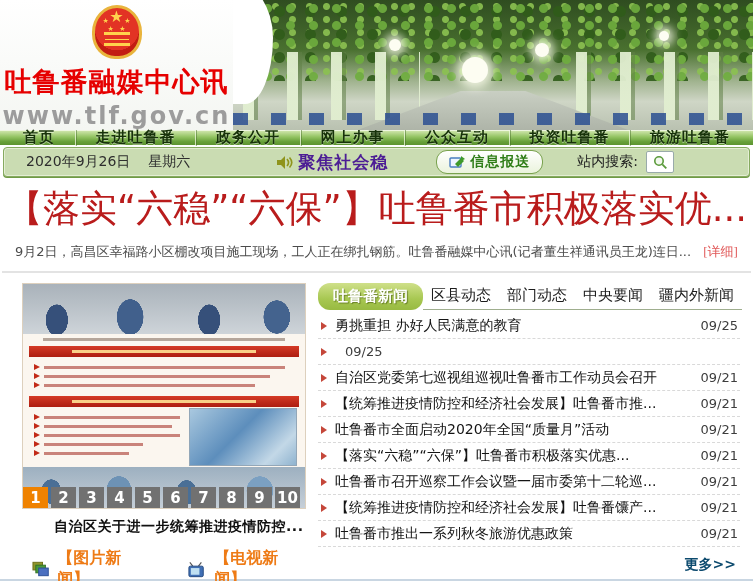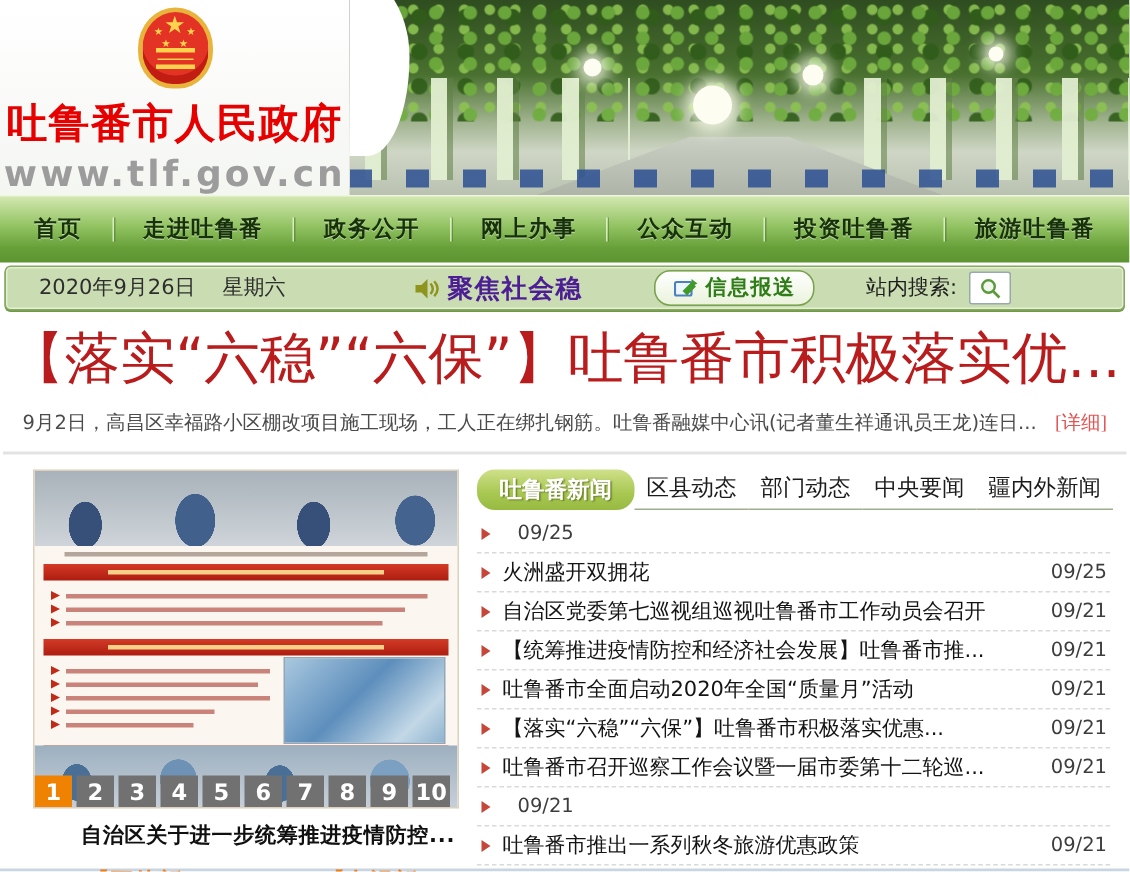--- a/index.html
+++ b/index.html
@@ -36,21 +36,21 @@
   .banner .planters { position:absolute; left:0; right:0; bottom:4%; height:9%;
     background:repeating-linear-gradient(90deg,#2b4f92 0 15px, rgba(0,0,0,0) 15px 38px); opacity:.85; }
   .banner .lamp { position:absolute; border-radius:50%; background:#fdfdf2; box-shadow:0 0 10px 5px rgba(255,255,240,.8); }
   .banner .l1 { width:26px; height:26px; left:44%; top:44%; }
   .banner .l2 { width:14px; height:14px; left:58%; top:33%; }
   .banner .l3 { width:12px; height:12px; left:30%; top:30%; }
   .banner .l4 { width:10px; height:10px; left:82%; top:24%; }
   .banner .arch { position:absolute; left:-30px; top:-20px; bottom:20%; width:70px; background:#fff; border-radius:0 90% 60% 0/0 70% 80% 0; }
 
   
-  .nav { height:45px; display:flex; align-items:center; justify-content:space-around; padding:0 8px;
+  .nav { height:15px; display:flex; align-items:center; justify-content:space-around; padding:0 8px;
          background:linear-gradient(180deg,#d6e9b4 0%,#94c464 45%,#67a039 78%,#5d9431 100%);
          box-shadow:inset 0 1px 0 #eef6e0; }
   .nav-item { font-size:15px; font-weight:bold; color:#17320a; text-decoration:none; letter-spacing:1px;
               text-shadow:0 1px 0 rgba(255,255,255,.5); padding:2px 10px; cursor:pointer; }
   .nav-sep { width:1px; height:16px; background:rgba(240,250,225,.75); box-shadow:1px 0 0 rgba(70,110,40,.5); }
 
   
   .infobar { margin:2px 3px 0; height:28px; background:#cadcb2; border:1px solid #86aa60; border-radius:4px;
              box-shadow:inset 0 0 0 1px #e4eed4, 0 1px 0 #6f9a46; display:flex; align-items:center; padding:0 8px; }
   .ib-date { font-size:14px; color:#2e2e2e; margin-left:14px; }
@@ -137,21 +137,21 @@
   <div class="header">
     <div class="logo-block">
       <div class="emblem">
         <span class="star-big">★</span>
         <span class="star-s s1">★</span>
         <span class="star-s s2">★</span>
         <span class="star-s s3">★</span>
         <span class="star-s s4">★</span>
         <span class="gate"></span>
       </div>
-      <div class="site-name">吐鲁番市人民政府</div>
+      <div class="site-name">吐鲁番融媒中心讯</div>
       <div class="site-url">www.tlf.gov.cn</div>
     </div>
     <div class="banner">
       <div class="foliage"></div>
       <div class="cols-l"></div>
       <div class="cols-r"></div>
       <div class="path"></div>
       <div class="planters"></div>
       <div class="lamp l1"></div>
       <div class="lamp l2"></div>
@@ -277,25 +277,25 @@
       <div class="tabs">
         <a class="tab active">吐鲁番新闻</a>
         <a class="tab">区县动态</a>
         <a class="tab">部门动态</a>
         <a class="tab">中央要闻</a>
         <a class="tab">疆内外新闻</a>
       </div>
       <ul class="news-list">
         <li class="news-item">
           <span class="bullet"></span>
+          <a class="news-title">勇挑重担 办好人民满意的教育</a>
           <span class="news-date">09/25</span>
         </li>
         <li class="news-item">
           <span class="bullet"></span>
-          <a class="news-title">火洲盛开双拥花</a>
           <span class="news-date">09/25</span>
         </li>
         <li class="news-item">
           <span class="bullet"></span>
           <a class="news-title">自治区党委第七巡视组巡视吐鲁番市工作动员会召开</a>
           <span class="news-date">09/21</span>
         </li>
         <li class="news-item">
           <span class="bullet"></span>
           <a class="news-title">【统筹推进疫情防控和经济社会发展】吐鲁番市推...</a>
@@ -311,20 +311,21 @@
           <a class="news-title">【落实“六稳”“六保”】吐鲁番市积极落实优惠...</a>
           <span class="news-date">09/21</span>
         </li>
         <li class="news-item">
           <span class="bullet"></span>
           <a class="news-title">吐鲁番市召开巡察工作会议暨一届市委第十二轮巡...</a>
           <span class="news-date">09/21</span>
         </li>
         <li class="news-item">
           <span class="bullet"></span>
+          <a class="news-title">【统筹推进疫情防控和经济社会发展】吐鲁番馕产...</a>
           <span class="news-date">09/21</span>
         </li>
         <li class="news-item">
           <span class="bullet"></span>
           <a class="news-title">吐鲁番市推出一系列秋冬旅游优惠政策</a>
           <span class="news-date">09/21</span>
         </li>
       </ul>
       <div class="more-row">
         <a class="more-link">更多&gt;&gt;</a>

